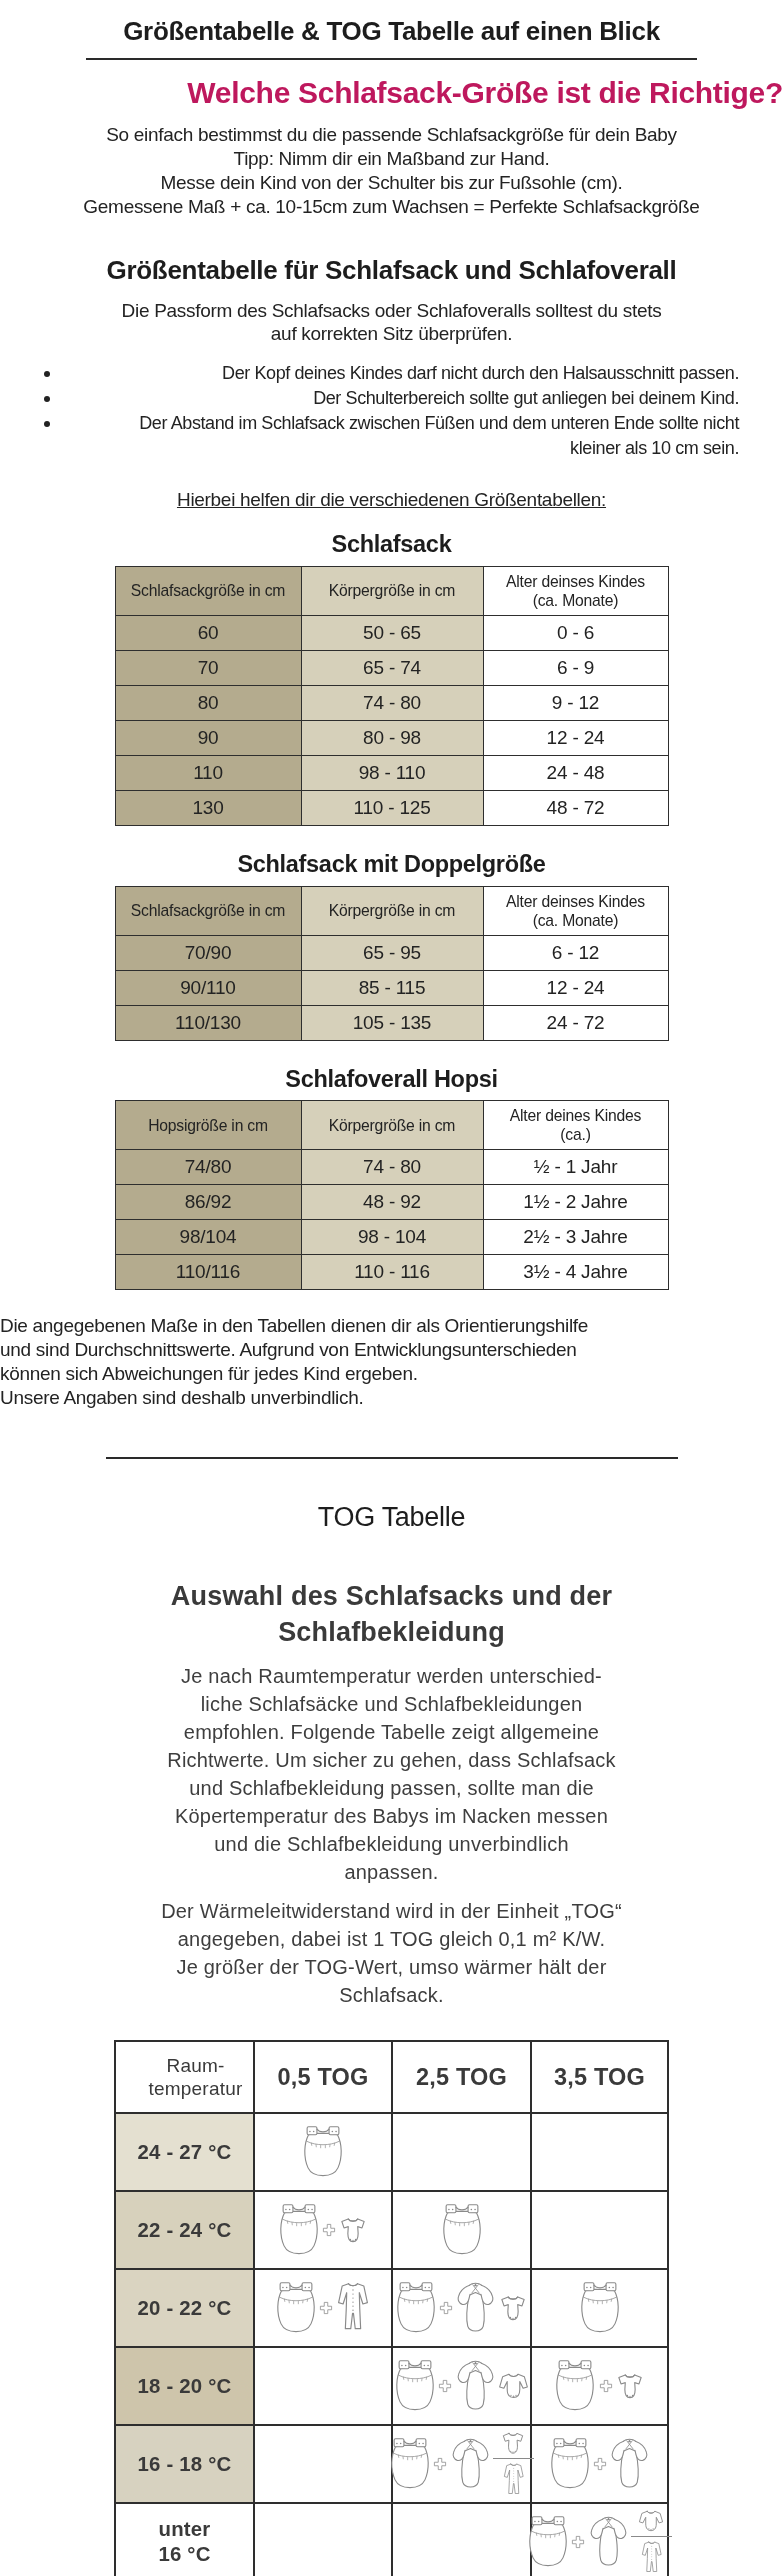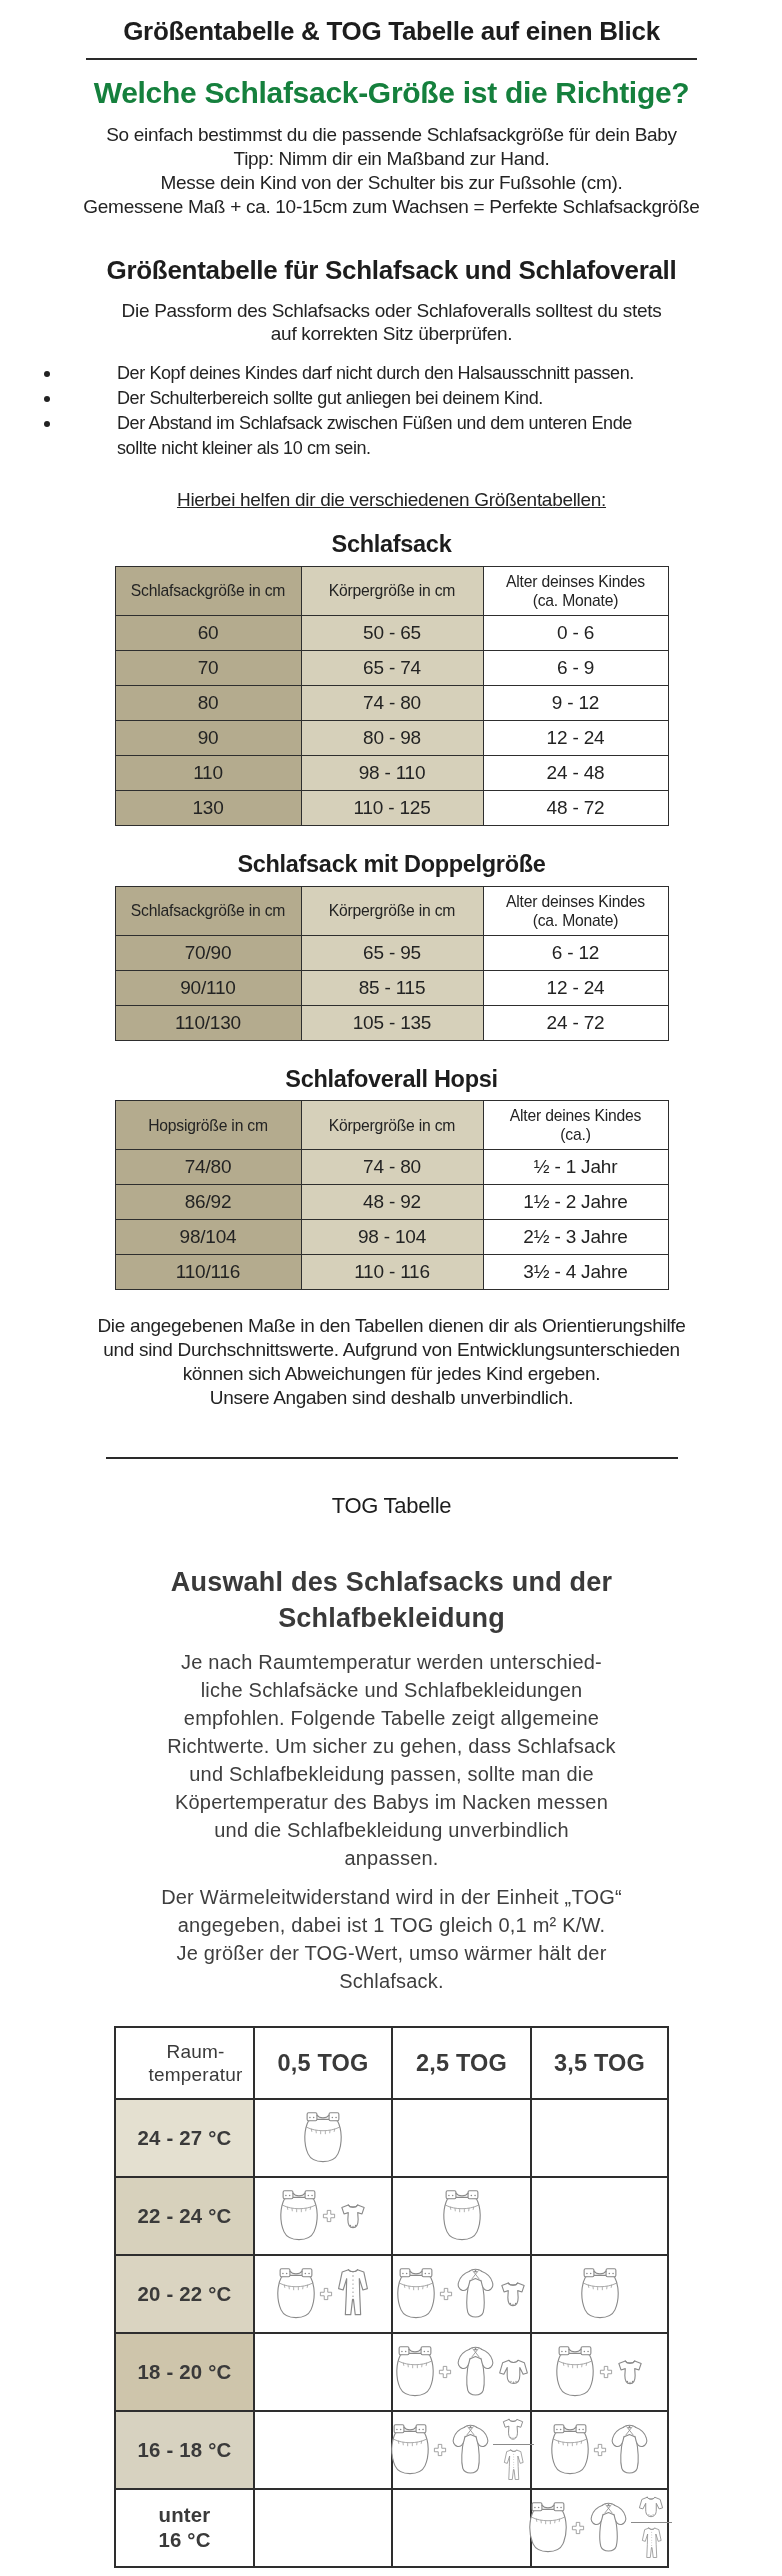--- a/index.html
+++ b/index.html
@@ -15,44 +15,44 @@
   }
   *{margin:0;padding:0;box-sizing:border-box;}
   html,body{background:#fff;}
   body{width:783px;font-family:"Liberation Sans","DejaVu Sans",sans-serif;color:var(--text);}
   .page{width:783px;height:2576px;background:#fff;overflow:hidden;padding-top:15.7px;border-radius:7px;}
 
   
   .narrow{letter-spacing:-0.3px;}
   .doc-title{font-size:26px;font-weight:600;text-align:center;color:#1d1d1d;}
   .rule{border:none;border-top:2.3px solid #2a2a2a;width:611px;margin:11.7px auto 0 auto;}
-  .h-welche{font-size:30px;font-weight:600;text-align:center;margin-top:15.7px;color:#15803d;}
+  .h-welche{font-size:30px;font-weight:600;text-align:right;margin-top:15.7px;color:#be185d;}
   .intro-lines{margin-top:13.3px;text-align:center;font-size:19px;line-height:24px;color:var(--text);}
   .h-section{font-size:26px;font-weight:600;text-align:center;margin-top:36px;color:#1d1d1d;}
   .passform{margin-top:12.5px;text-align:center;font-size:19px;line-height:23px;}
   .bullets{margin-top:15.7px;list-style:none;}
-  .bullets li{position:relative;padding-left:117px;padding-right:110px;font-size:18px;line-height:25px;letter-spacing:-0.4px;}
+  .bullets li{position:relative;padding-left:117px;padding-right:44px;font-size:18px;line-height:25px;letter-spacing:-0.4px;text-align:right;}
   .bullets li::before{content:"";position:absolute;left:44px;top:10.2px;width:6.3px;height:6.3px;border-radius:50%;background:#222;}
   .hierbei{margin-top:28px;text-align:center;font-size:19px;text-decoration:underline;}
 
   
   .tbl-title{font-size:23.5px;font-weight:600;text-align:center;color:#1d1d1d;}
   .t1{margin-top:20.4px;}
   .t2,.t3{margin-top:25px;}
   table.size{border-collapse:collapse;margin:7.8px auto 0 auto;table-layout:fixed;width:553px;}
   table.size th,table.size td{border:1.6px solid var(--table-border);text-align:center;vertical-align:middle;letter-spacing:-0.2px;}
   table.size th{height:49px;font-size:15.7px;font-weight:400;white-space:pre-line;line-height:19px;}
   table.size td{height:35px;font-size:19px;font-weight:400;}
   table.size .c1{width:186px;background:var(--size-col1);}
   table.size .c2{width:182px;background:var(--size-col2);}
   table.size .c3{width:185px;background:var(--size-col3);}
 
-  .disclaimer{margin-top:23.5px;text-align:center;font-size:19px;line-height:24px;}
+  .disclaimer{margin-top:23.5px;text-align:left;font-size:19px;line-height:24px;}
   .rule2{border:none;border-top:2.3px solid #2a2a2a;width:572px;margin:47px auto 0 auto;}
-  .tog-label{margin-top:34px;text-align:center;font-size:22px;color:#1d1d1d;}
+  .tog-label{margin-top:43px;text-align:center;font-size:27px;color:#1d1d1d;}
 
   
   .geo{letter-spacing:0.2px;color:var(--text-soft);}
   .h-auswahl{font-size:27px;font-weight:700;line-height:36px;text-align:center;margin-top:45px;color:#3a3a3a;}
   .tog-para{margin-top:12.5px;text-align:center;font-size:20px;line-height:28px;}
   .tog-para.p2{margin-top:11px;}
 
   table.tog{border-collapse:collapse;margin:31px auto 0 auto;table-layout:fixed;width:552px;background:#fff;}
   table.tog th,table.tog td{border:2px solid var(--table-border);text-align:center;vertical-align:middle;}
   table.tog th{height:72px;background:#fff;}

